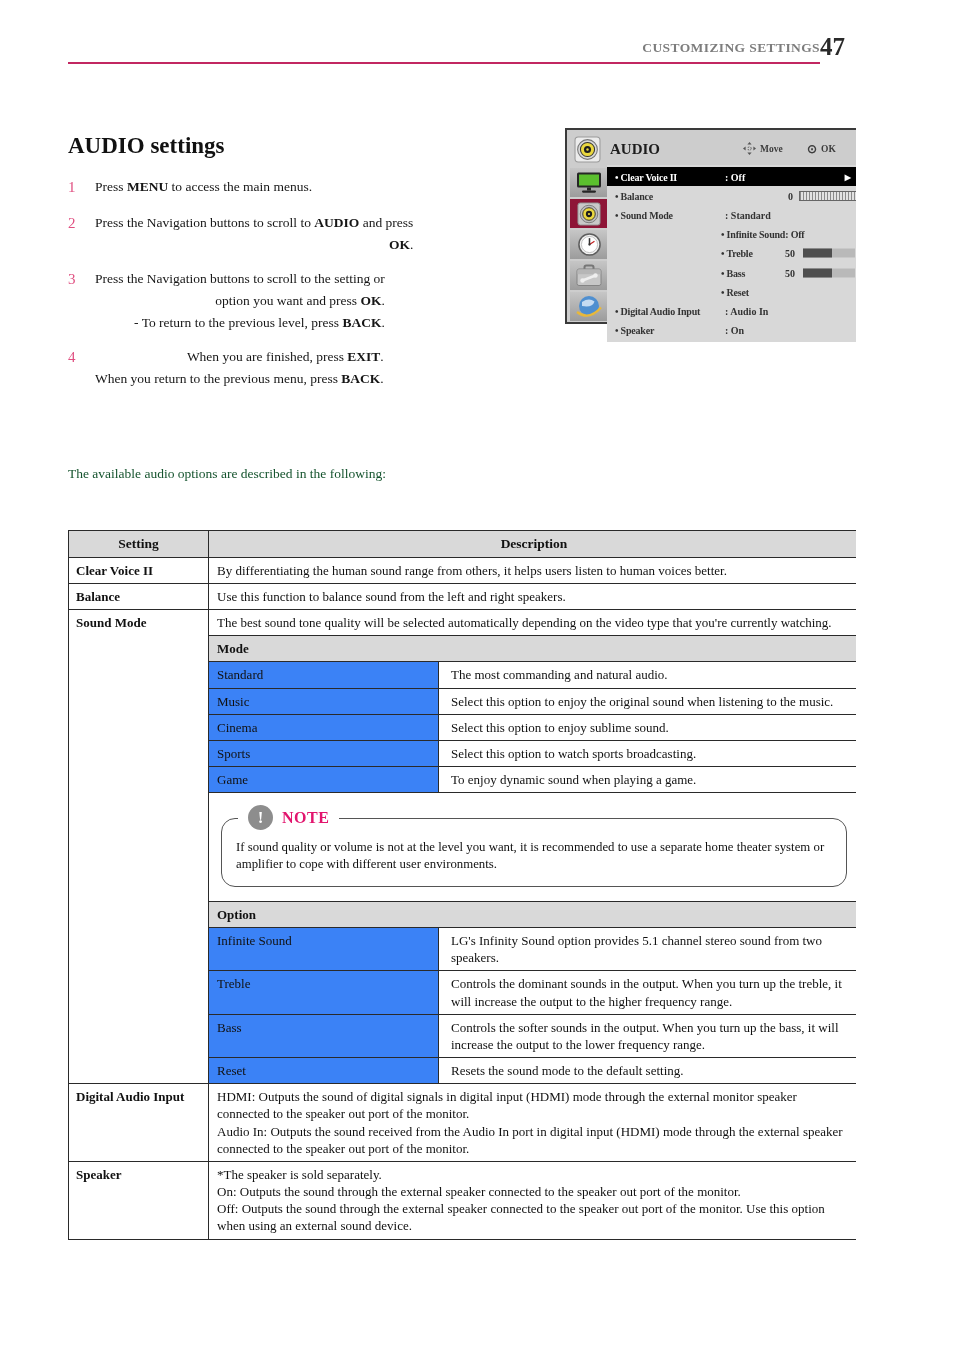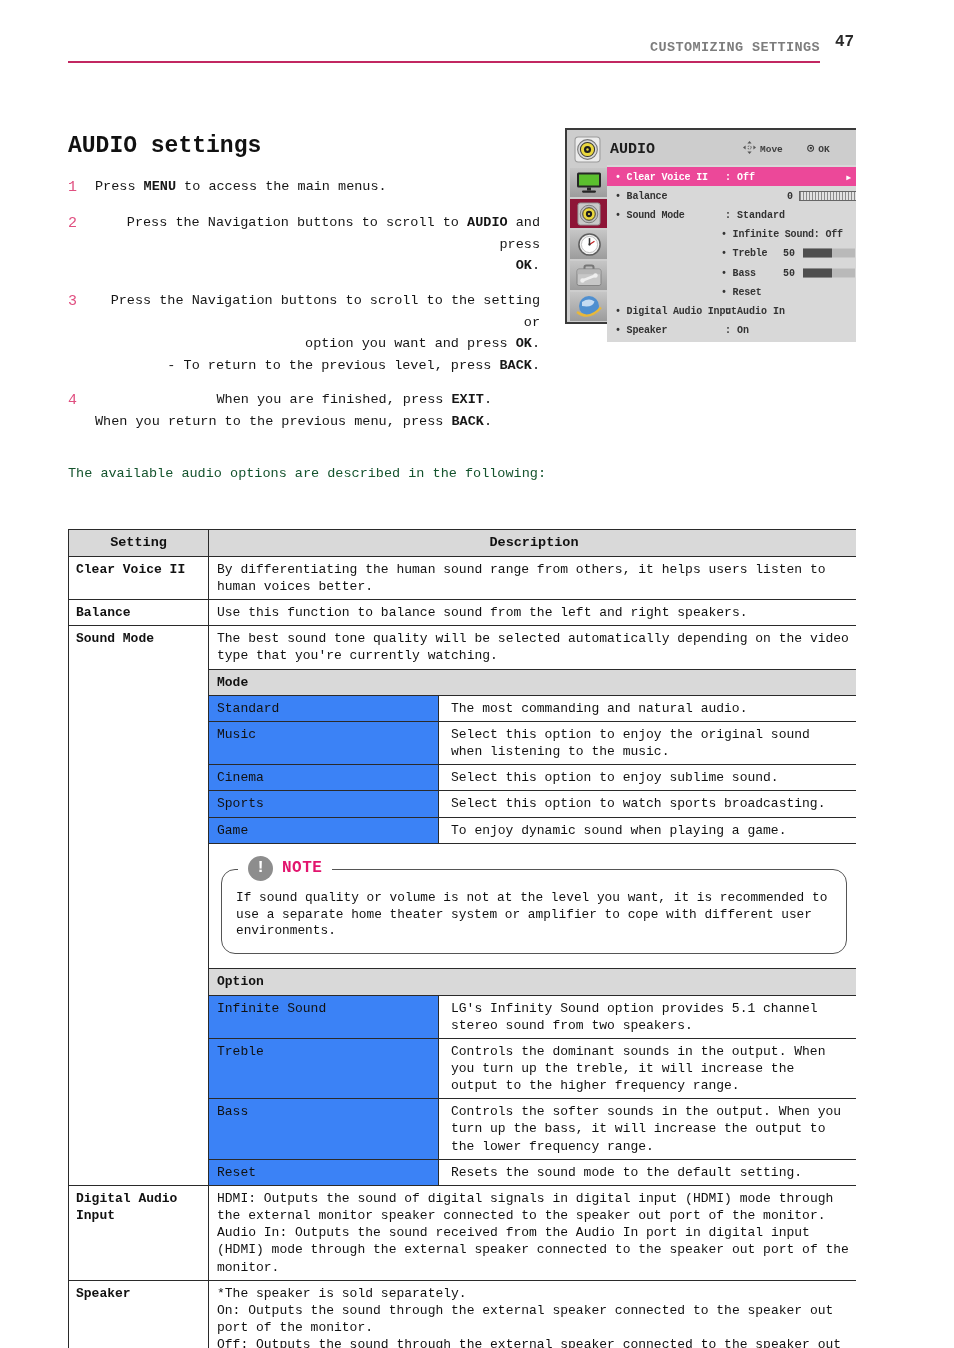--- a/index.html
+++ b/index.html
@@ -1,23 +1,23 @@
 <!DOCTYPE html>
 <html><head>
 <meta charset="utf-8">
 <style>
   html,body{margin:0;padding:0;background:#fff;}
   .page{position:relative;width:856px;height:1348px;background:#fff;
-        font-family:Liberation Mono, monospace;overflow:hidden;color:#1a1a1a;}
+        font-family:Liberation Serif, serif;overflow:hidden;color:#1a1a1a;}
 
   
   .pg-header{position:absolute;left:68px;top:40px;width:752px;}
   .pg-header-text{text-align:right;font-weight:bold;color:#7d7d7d;font-size:13.5px;letter-spacing:.4px;}
   .pg-rule{height:2px;background:#c22761;margin-top:6px;}
-  .pg-num{position:absolute;left:100%;margin-left:15px;top:-7px;font-size:16px;font-weight:bold;color:#2a2a2a;}
+  .pg-num{position:absolute;left:100%;top:-7px;font-size:25px;font-weight:bold;color:#2a2a2a;}
 
   
   .lang-tab{position:absolute;left:888px;top:160px;width:64px;height:90px;background:#d2406f;
             border-radius:9px;display:flex;align-items:center;justify-content:center;}
   .lang-tab span{writing-mode:vertical-rl;color:#fff;font-weight:bold;font-size:14.5px;letter-spacing:1.5px;}
 
   
   .title{position:absolute;left:68px;top:118px;font-size:23px;font-weight:bold;color:#111;}
   .steps{position:absolute;left:68px;top:176px;width:472px;}
   .step{display:flex;margin-bottom:13px;}
@@ -39,21 +39,21 @@
   .osd-icons{position:absolute;left:3px;top:38px;width:40px;}
   .osd-tile{width:38px;height:29px;margin-bottom:2px;background:linear-gradient(#c6c6c6,#9c9c9c);
             display:flex;align-items:center;justify-content:center;}
   .osd-tile.selected{background:#8e1537;}
   .osd-menu{position:absolute;left:42px;top:37px;width:251px;height:177px;background:#d8d8d8;
             z-index:2;padding-top:2px;box-sizing:border-box;}
   .orow{position:relative;height:19.2px;font-size:10px;font-weight:bold;color:#333;}
   .orow .lbl{position:absolute;left:8px;top:50%;transform:translateY(-50%);white-space:nowrap;letter-spacing:-.2px;}
   .orow .lbl2{position:absolute;left:114px;top:50%;transform:translateY(-50%);white-space:nowrap;letter-spacing:-.2px;}
   .orow .val{position:absolute;left:118px;top:50%;transform:translateY(-50%);white-space:nowrap;}
-  .orow.hl{background:#ec4899;color:#fff;}
+  .orow.hl{background:#000000;color:#fff;}
   .orow .arrow{position:absolute;right:7px;top:50%;transform:translateY(-50%);font-size:8px;}
   .orow .num{position:absolute;left:162px;width:26px;text-align:right;top:50%;transform:translateY(-50%);}
   .orow .num.balance{left:168px;width:18px;}
   .osd-bar{position:absolute;left:196px;top:50%;transform:translateY(-50%);width:52px;height:9px;background:#b9b9b9;}
   .osd-bar-fill{display:block;height:100%;background:#4e4e4e;}
   .osd-slider{position:absolute;left:192px;top:50%;transform:translateY(-50%);width:58px;height:10px;
               border:1px solid #666;box-sizing:border-box;
               background:repeating-linear-gradient(90deg,#8a8a8a 0 1px,#e2e2e2 1px 3px);}
 
   

